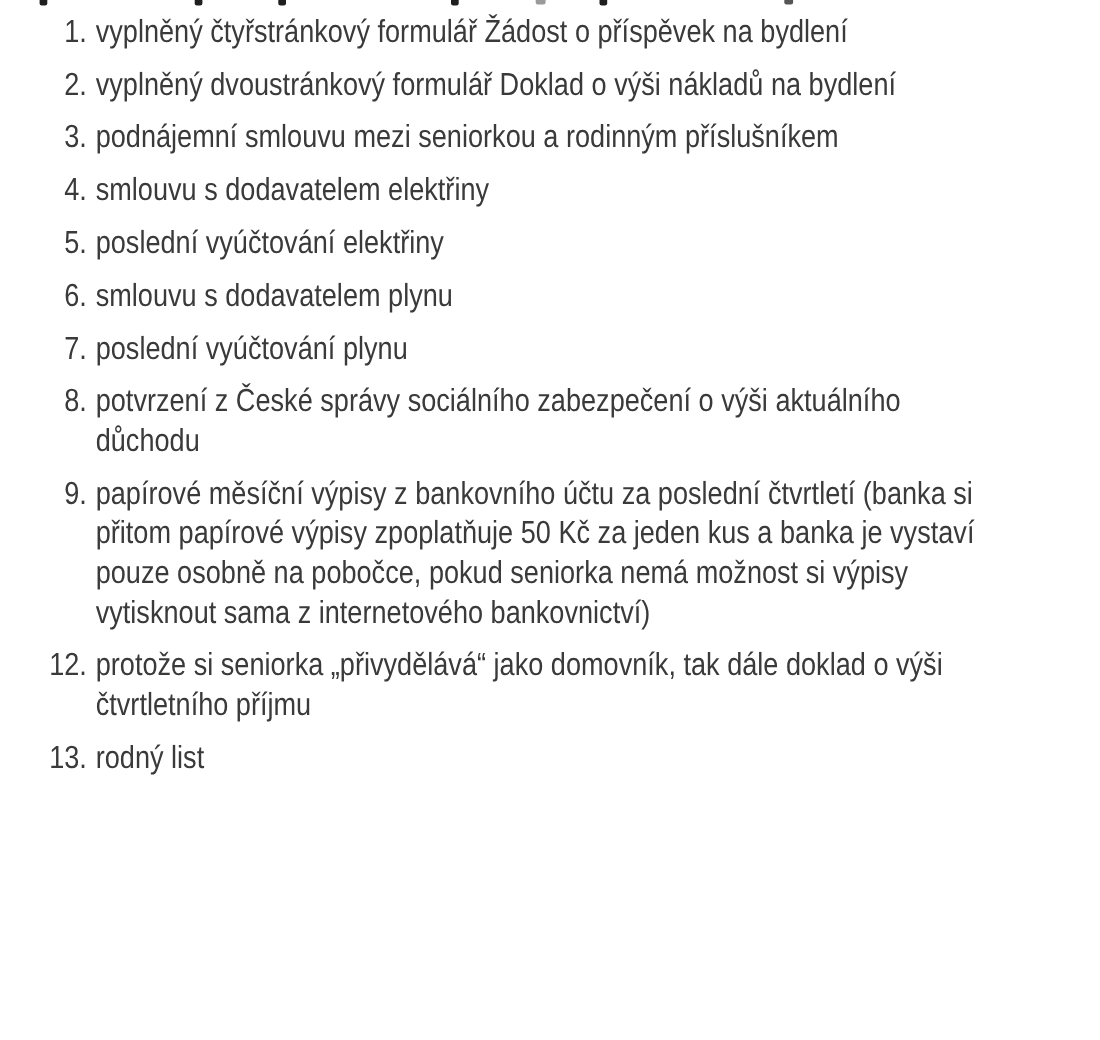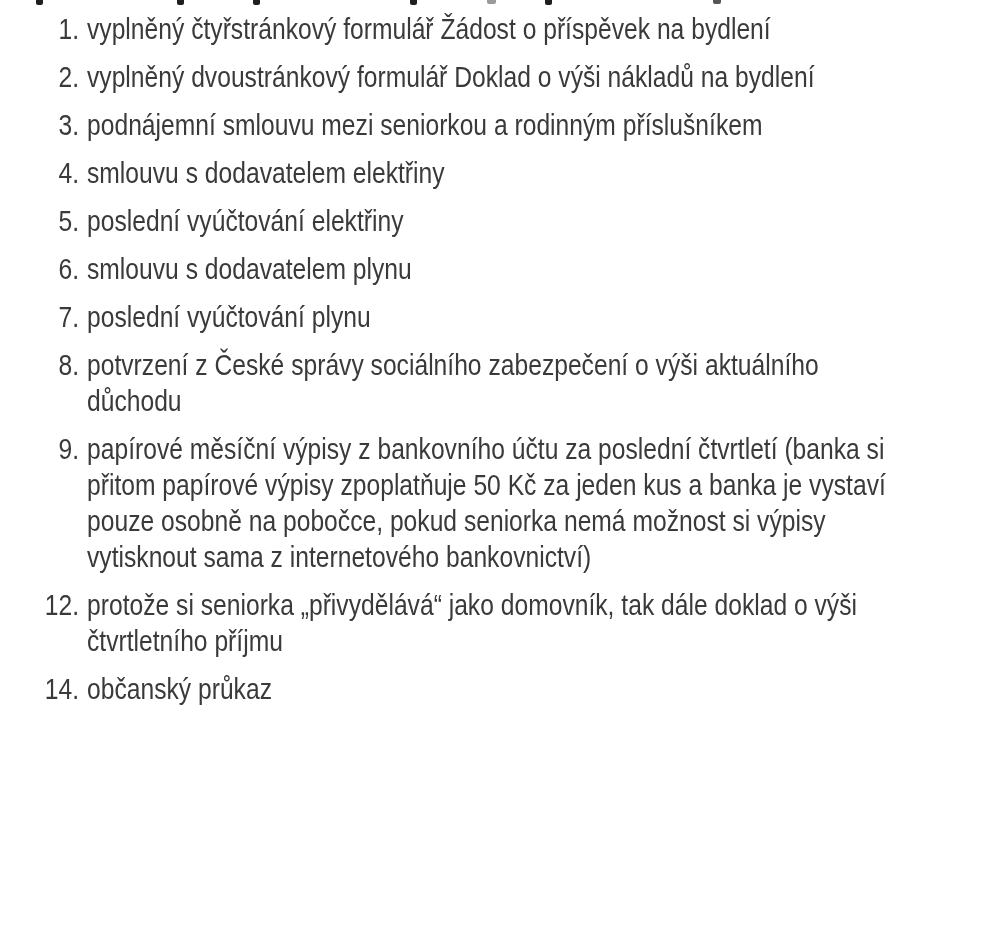--- a/index.html
+++ b/index.html
@@ -145,21 +145,21 @@
 
 
   <div class="list-item">
     <span class="item-number">12.</span>
     <div class="item-lines">
       <div class="item-line">protože si seniorka „přivydělává“ jako domovník, tak dále doklad o výši</div>
       <div class="item-line">čtvrtletního příjmu</div>
     </div>
   </div>
 
-
   <div class="list-item">
-    <span class="item-number">14.</span>
+    <span class="item-number">13.</span>
     <div class="item-lines">
-      <div class="item-line">občanský průkaz</div>
+      <div class="item-line">rodný list</div>
     </div>
   </div>
+
 
 </div>
 
 </body></html>

